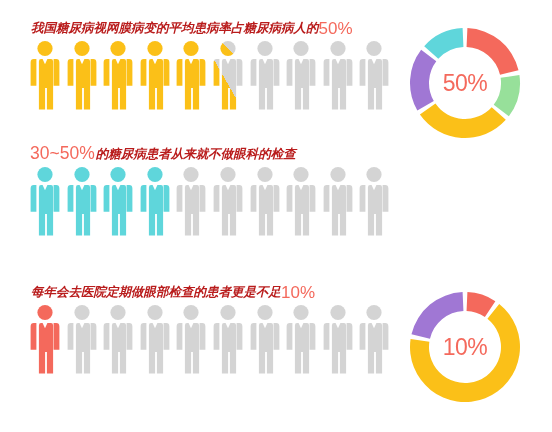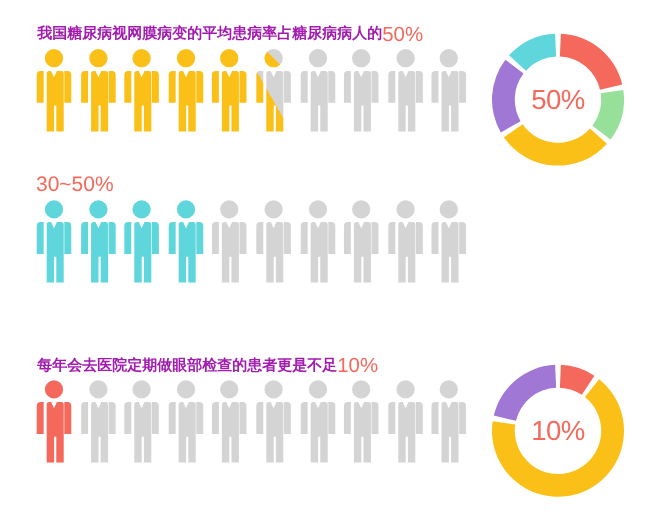--- a/index.html
+++ b/index.html
@@ -20,39 +20,40 @@
 
   
   .row{
     position:absolute;
     left:0;
     width:552px;
     height:138px;
   }
   #row-0{top:8px;}
   #row-1{top:134px;padding-left:16px;}
-  #row-2{top:284px;}
+  #row-2{top:272px;}
 
   
   .heading{
     position:absolute;
     left:30px;
     top:8px;
     width:360px;
     height:24px;
     display:flex;
     align-items:center;
     white-space:nowrap;
     line-height:1;
   }
   .heading .txt{
     font-size:12.5px;
-    color:#a21caf;
+    color:#b91c1c;
     font-weight:bold;
     letter-spacing:0px;
+    font-style:italic;
   }
   .heading .hl{
     font-size:17px;
     color:#F4695C;
     font-weight:normal;
     letter-spacing:0px;
   }
   .heading .hl.lead{
     font-size:17.5px;
     margin-right:1px;
@@ -268,20 +269,21 @@
           <path d="M11.320678808541835,86.41682568646064 A55,55 0 0 1 15.132883914612428,25.823560674009464 L30.28697856229177,37.28451244116983 A36,36 0 0 0 27.791717038318293,76.94555863113789 Z" fill="#A077D4"></path>
           <path d="M18.191328746341107,22.126535957266036 A55,55 0 0 1 56.600933694906516,4.052347812997823 L57.4297020548479,23.03426402305312 A36,36 0 0 0 32.28886972487781,34.864641717483224 Z" fill="#5FD6DB"></path>
         </svg>
       <div class="centre-label">50%</div>
     </div>
   </div>
 
   <div class="row" id="row-1">
     <div class="heading">
       <span class="hl lead">30~50%</span>
+        <span class="txt">的糖尿病患者从来就不做眼科的检查</span>
         <span class="hl"></span>
         <span class="txt"></span>
     </div>
     <div class="people">
         <div class="person">
           <div class="fig">
             <svg viewBox="0 0 30 70">
               <defs>
                 <linearGradient id="pg10" x1="0" y1="1" x2="1" y2="0">
                   <stop offset="100%" stop-color="#5FD6DB"></stop>

